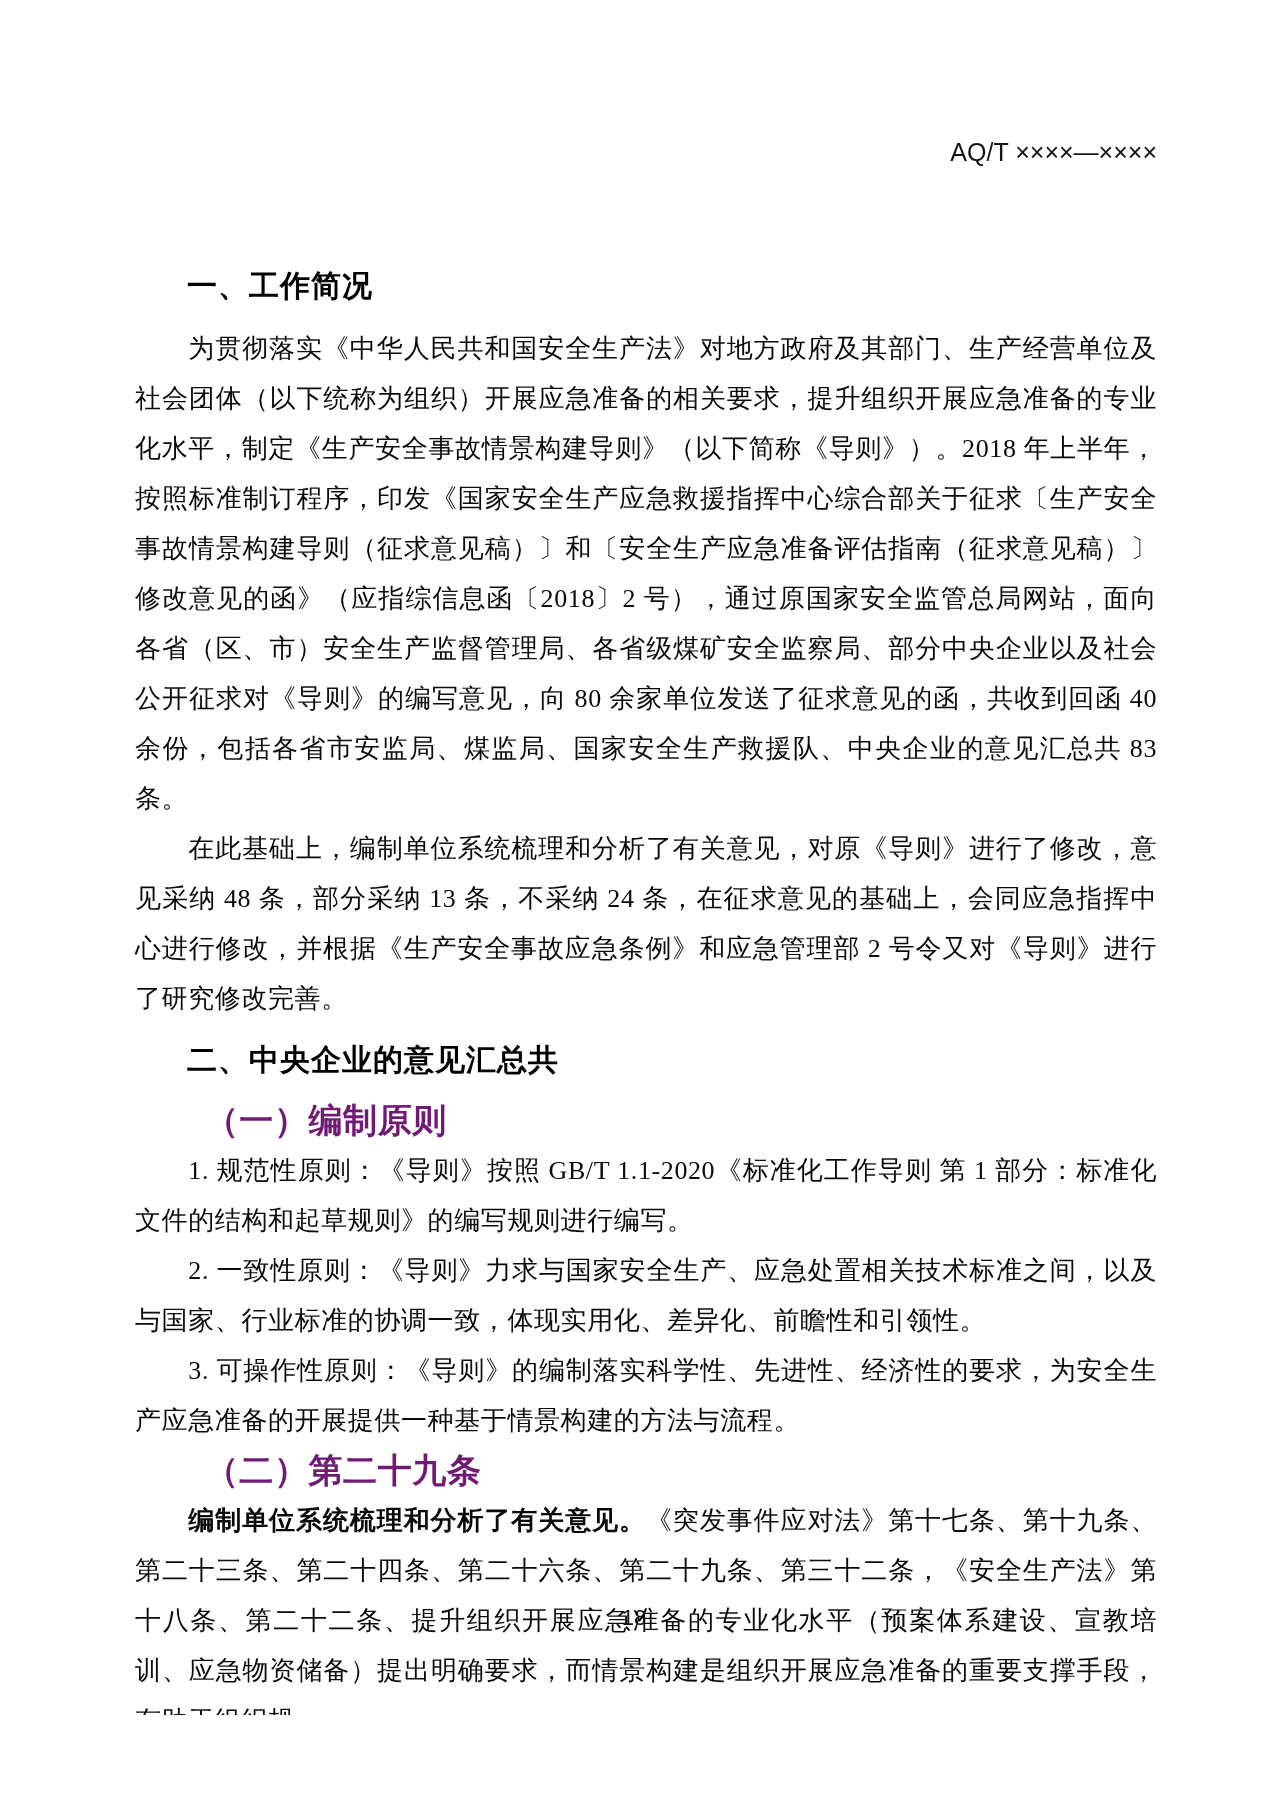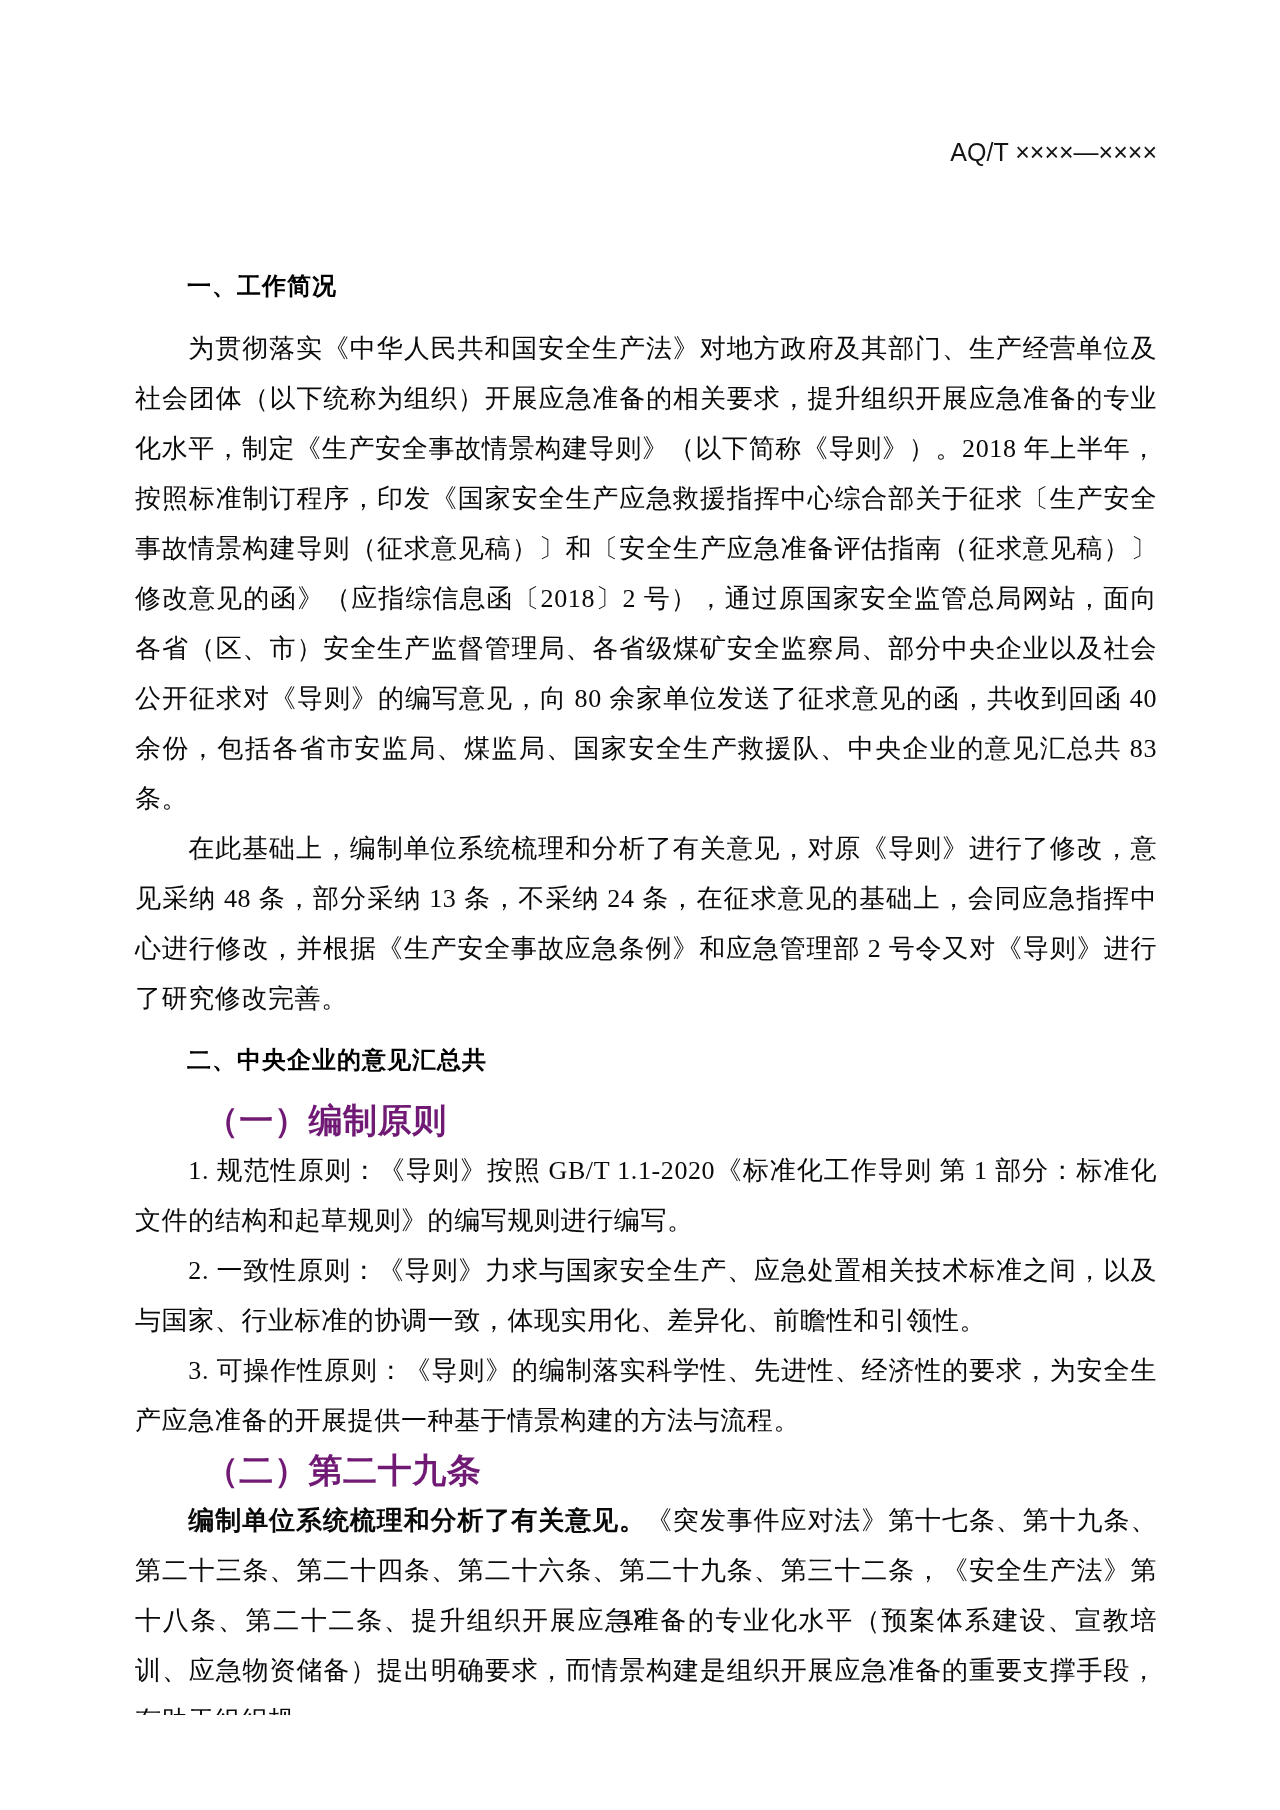--- a/index.html
+++ b/index.html
@@ -23,21 +23,21 @@
     font-family: "Liberation Sans", "DejaVu Sans", sans-serif;
     font-size: 25px;
     line-height: 28px;
     color: #141414;
   }
   .sec-heading {
     margin: 0;
     padding-left: 52px;
     font-family: "Liberation Sans", "DejaVu Sans", sans-serif;
     font-weight: 700;
-    font-size: 24px;
+    font-size: 30px;
     line-height: 44px;
     color: #000000;
     letter-spacing: 1px;
   }
   .sec-heading.first {
     margin-top: 98px;
   }
   .sec-heading.second {
     margin-top: 14px;
   }

